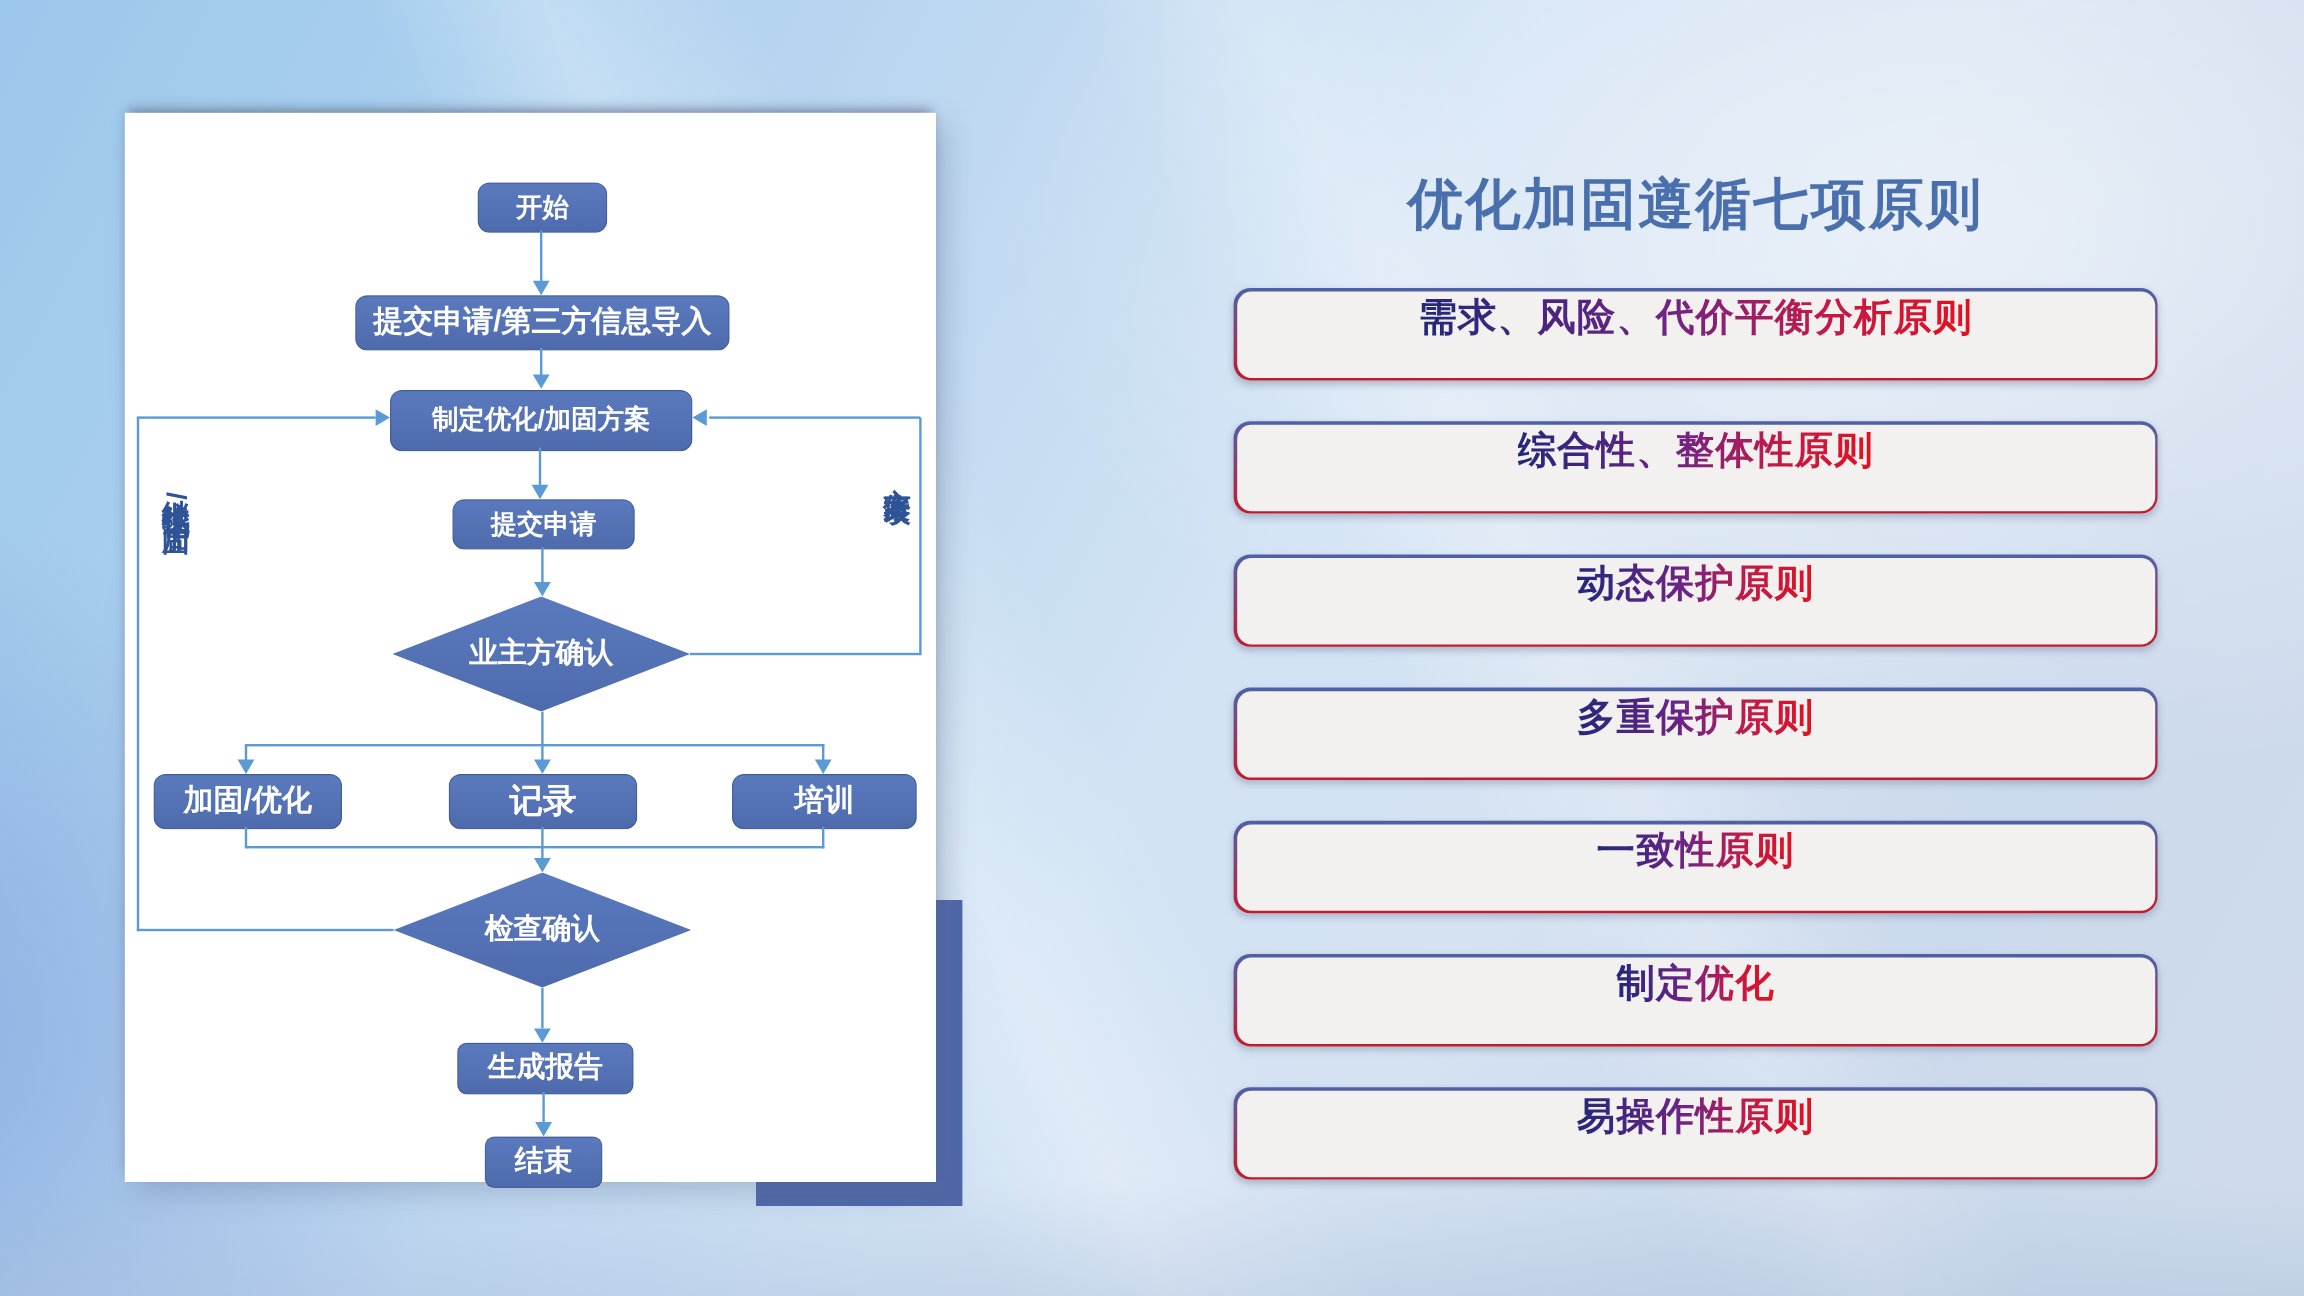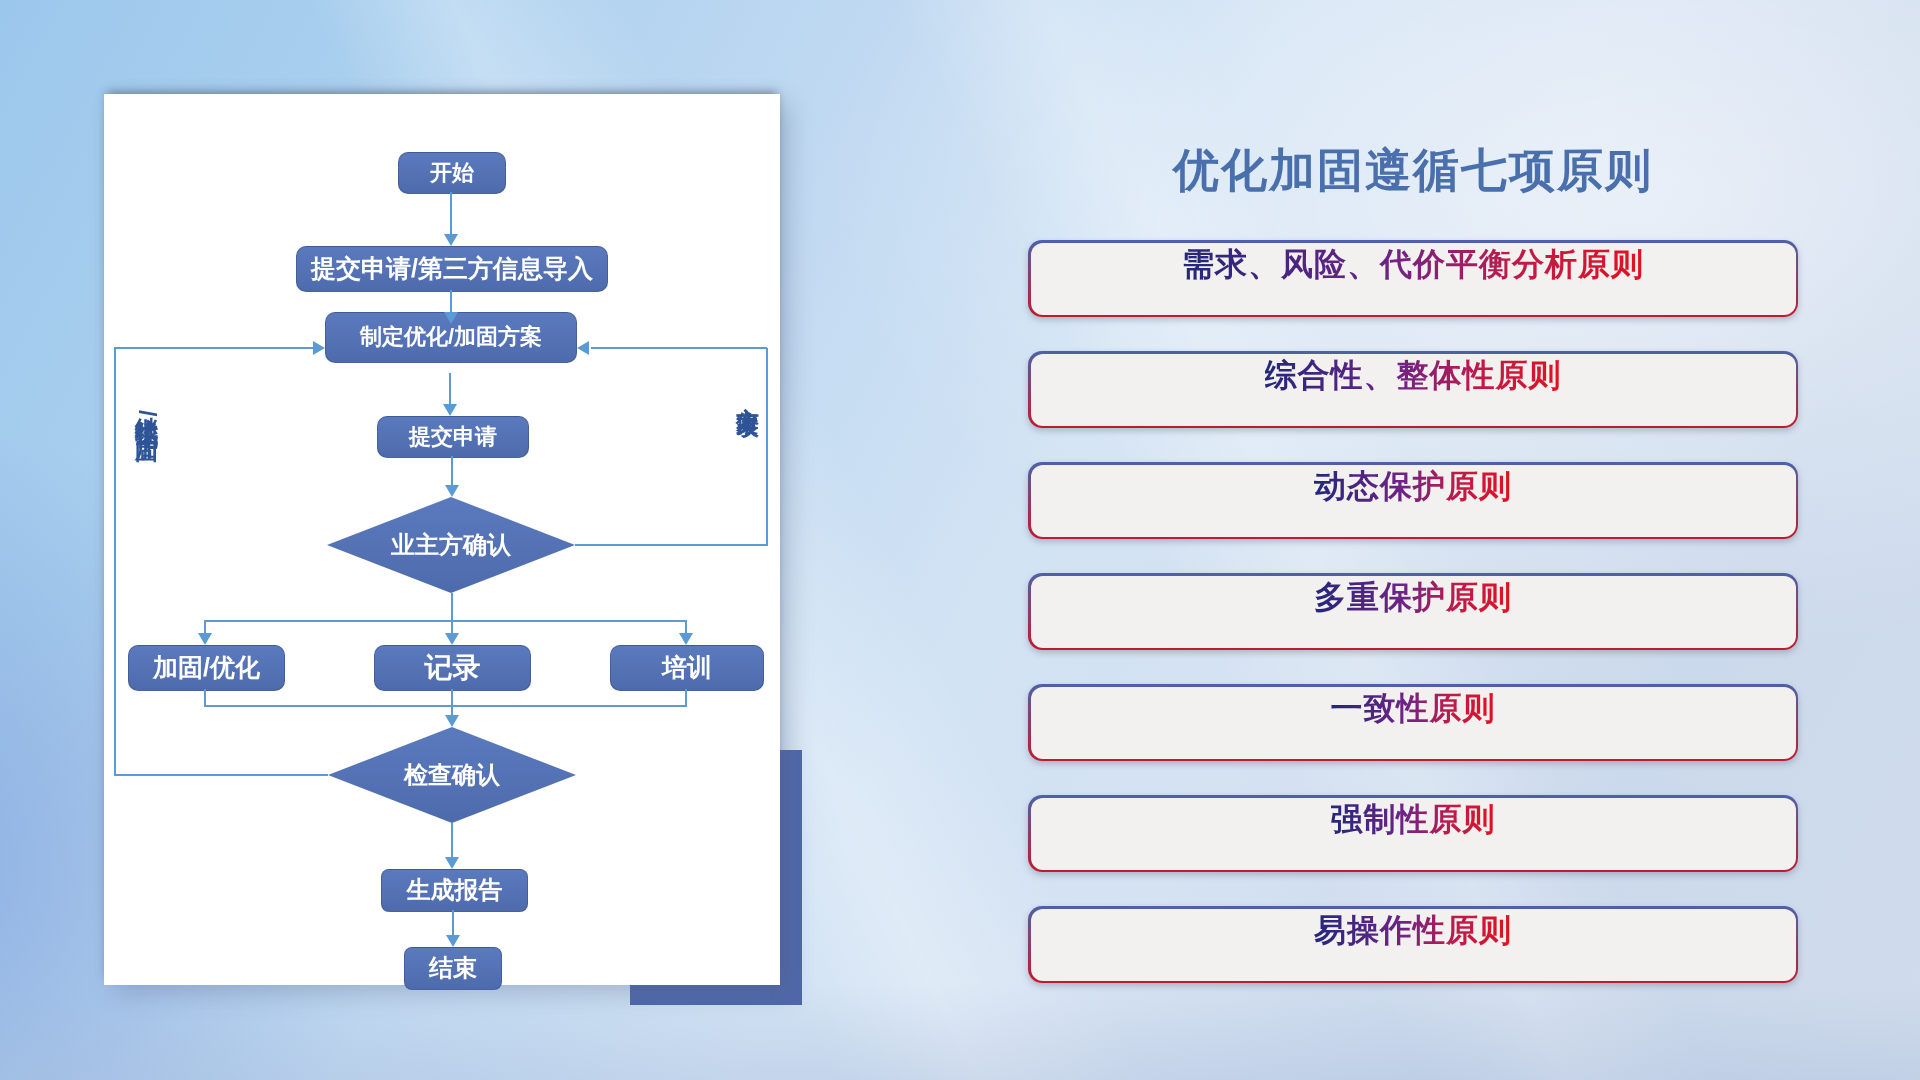--- a/index.html
+++ b/index.html
@@ -76,21 +76,21 @@
   <div class="card"></div>
 
   <div class="flow">
 
     <div class="node rect" style="left:398px;top:152px;width:106px;height:40px">
       <span>开始</span>
     </div>
     <div class="node rect" style="left:296px;top:246px;width:310px;height:44px;font-size:25px">
       <span>提交申请/第三方信息导入</span>
     </div>
-    <div class="node rect" style="left:325px;top:312px;width:250px;height:49px">
+    <div class="node rect" style="left:325px;top:325px;width:250px;height:49px">
       <span>制定优化/加固方案</span>
     </div>
     <div class="node rect" style="left:377px;top:416px;width:150px;height:40px">
       <span>提交申请</span>
     </div>
     <div class="node diamond" style="left:327px;top:497px;width:248px;height:96px">
       <span>业主方确认</span>
     </div>
     <div class="node rect" style="left:128px;top:645px;width:155px;height:44px;font-size:25px">
       <span>加固/优化</span>
@@ -179,21 +179,21 @@
       <span class="grad-text">多重保护原则</span>
     </div>
   </div>
   <div class="principle" style="top:684px">
     <div class="principle-inner">
       <span class="grad-text">一致性原则</span>
     </div>
   </div>
   <div class="principle" style="top:795px">
     <div class="principle-inner">
-      <span class="grad-text">强制性原则</span>
+      <span class="grad-text">制定优化</span>
     </div>
   </div>
   <div class="principle" style="top:906px">
     <div class="principle-inner">
       <span class="grad-text">易操作性原则</span>
     </div>
   </div>
 
 </div>
 

